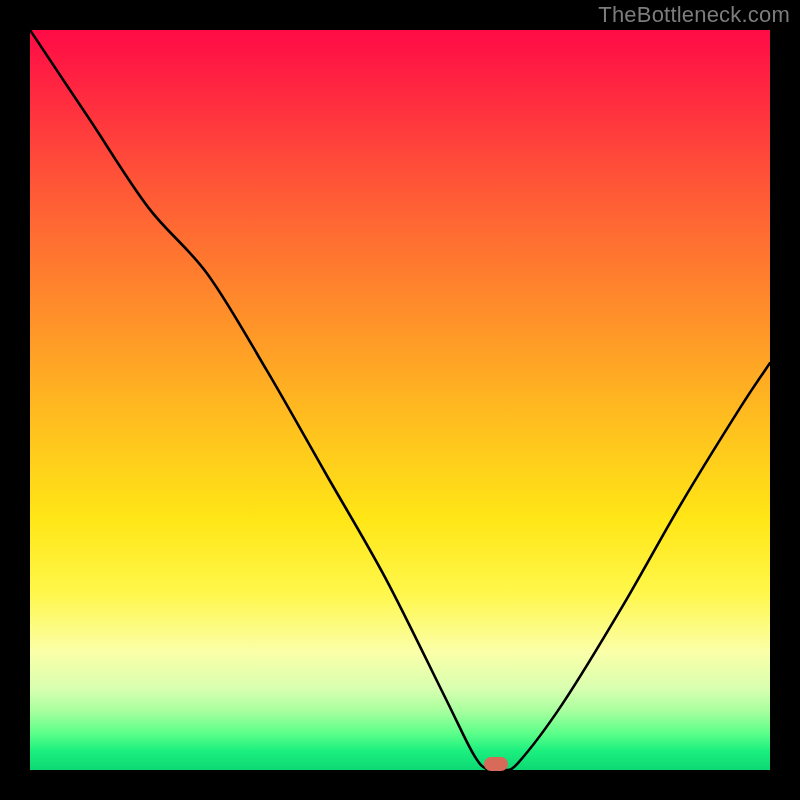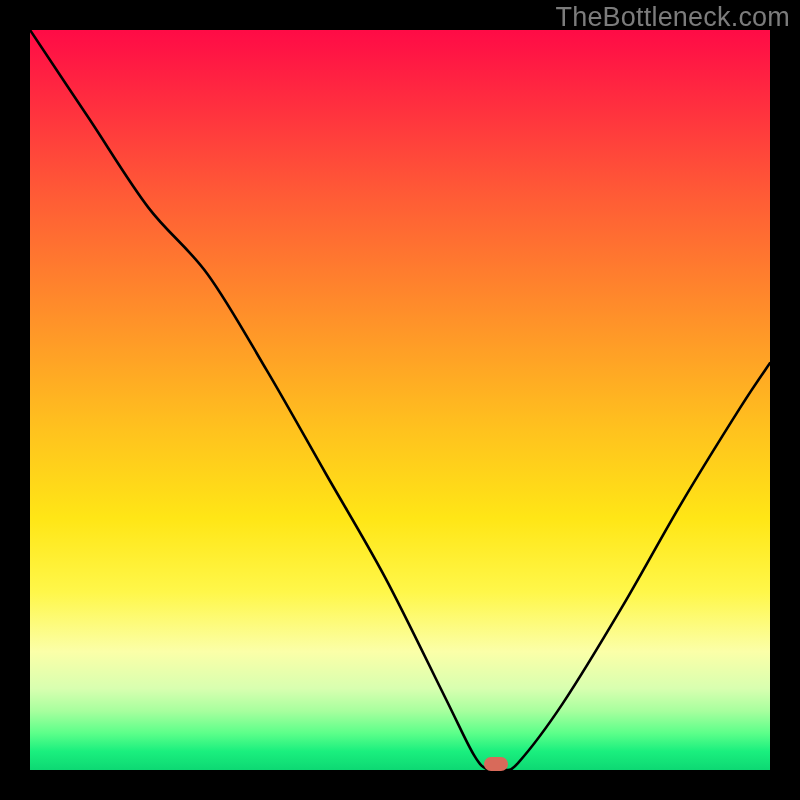--- a/index.html
+++ b/index.html
@@ -15,21 +15,21 @@
     position: relative;
     width: 800px;
     height: 800px;
     background: #000;
   }
   .attribution {
     position: absolute;
     top: 2px;
     right: 10px;
     color: #7c7c7c;
-    font-size: 27px;
+    font-size: 22px;
     font-weight: 500;
     letter-spacing: 0.2px;
   }
   .plot-area {
     position: absolute;
     left: 30px;
     top: 30px;
     width: 740px;
     height: 740px;
   }

